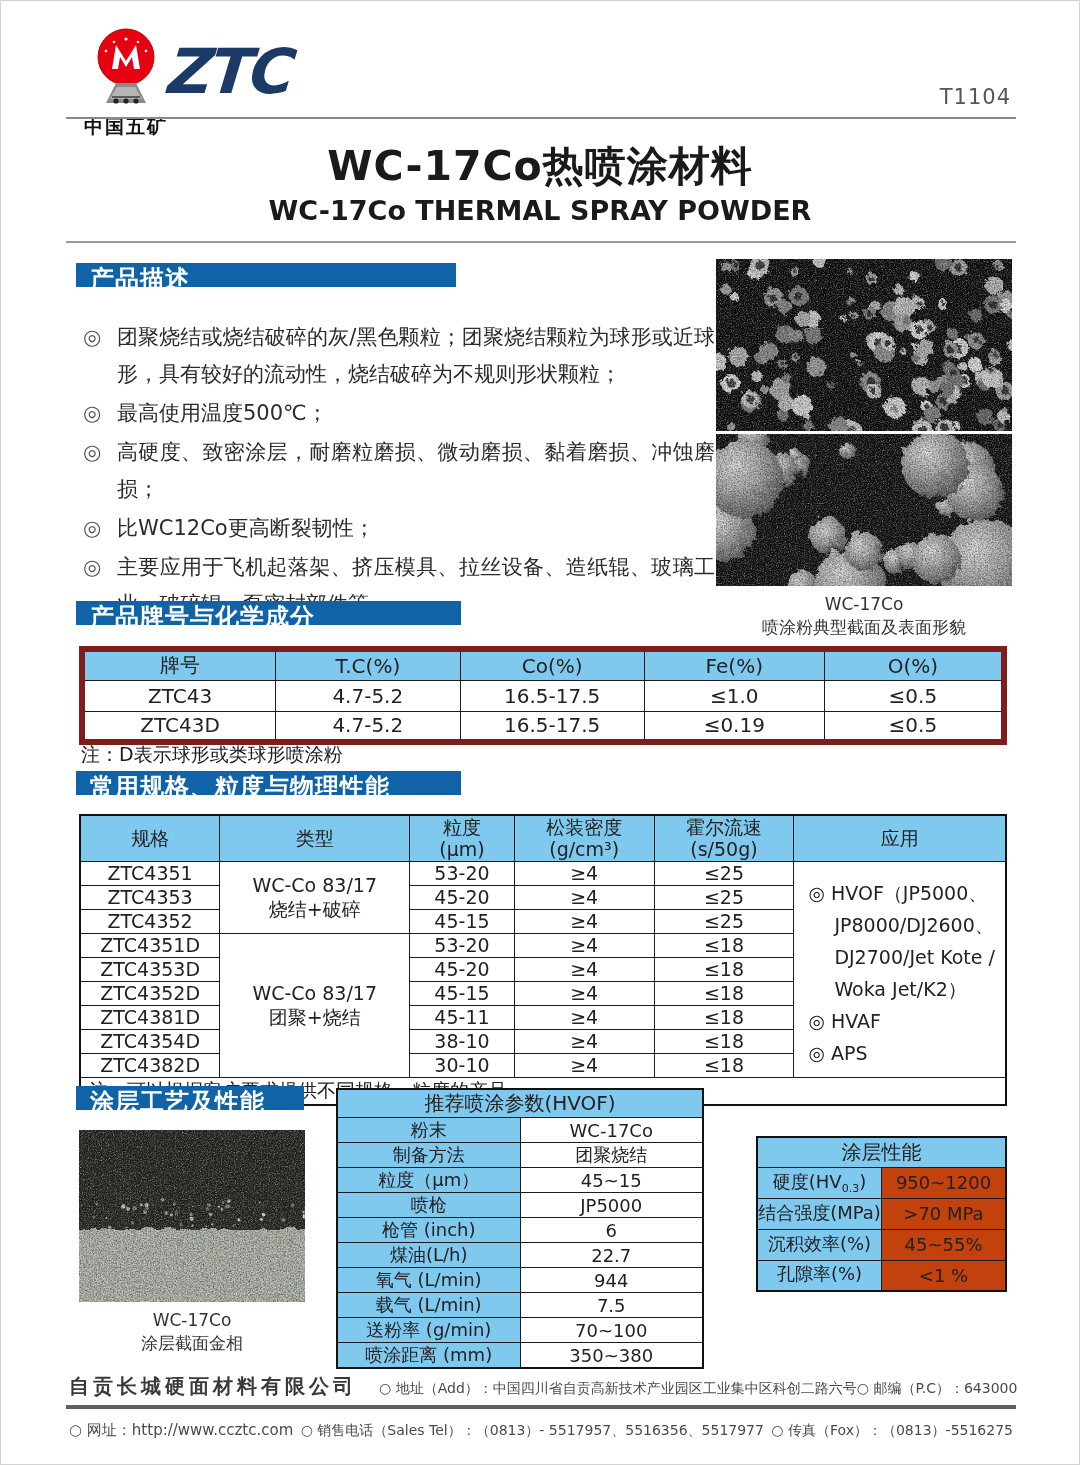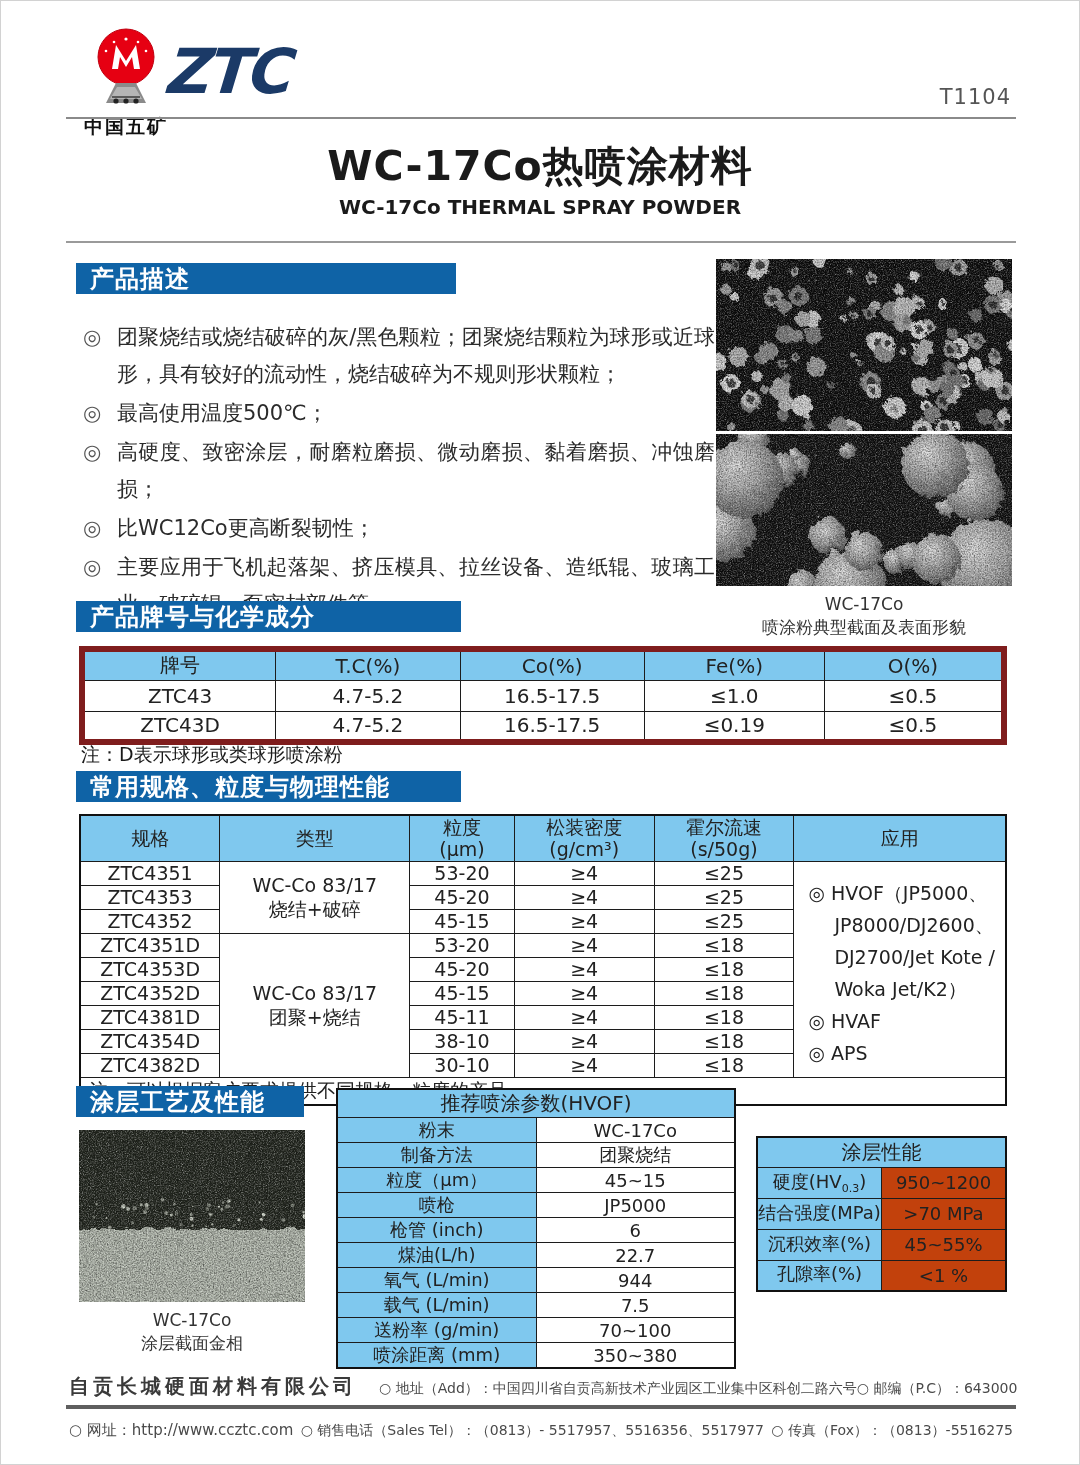--- a/index.html
+++ b/index.html
@@ -19,24 +19,24 @@
     font-size:62px; font-weight:bold; font-style:italic; color:#1b3a67;
     letter-spacing:-3px; transform:skewX(-6deg);
   }
   #doc-code { position:absolute; right:68px; top:84px; font-size:21px; color:#555; letter-spacing:1px; }
   .hr1 { position:absolute; left:65px; width:950px; height:2px; background:#8a8a8a; }
   #hr-header { top:116px; }
   #hr-title  { top:240px; height:2px; background:#9a9a9a; }
   #title-cn { position:absolute; left:0; right:0; top:138px; text-align:center;
               font-size:41px; font-weight:bold; color:#1a1a1a; letter-spacing:1px; }
   #title-en { position:absolute; left:0; right:0; top:194px; text-align:center;
-              font-size:20px; font-weight:bold; color:#1a1a1a; letter-spacing:0px; }
+              font-size:27px; font-weight:bold; color:#1a1a1a; letter-spacing:0px; }
   
   .section-bar {
-    position:absolute; height:31px; background:#0f63a6; color:#fff;
+    position:absolute; height:24px; background:#0f63a6; color:#fff;
     font-size:24px; font-weight:bold; line-height:33px; padding-left:14px; letter-spacing:1px;
   }
   #bar-desc    { left:75px; top:262px; width:380px; }
   #bar-chem    { left:75px; top:600px; width:385px; }
   #bar-specs   { left:75px; top:770px; width:385px; }
   #bar-coating { left:75px; top:1085px; width:228px; }
   
   #desc-bullets { position:absolute; left:82px; top:318px; width:632px; }
   .bullet { display:flex; font-size:21px; color:#2b2b2b; line-height:37px; margin-bottom:2px; }
   .bullet .mk { flex:0 0 34px; color:#555; }
@@ -61,21 +61,21 @@
   #specs-table th { background:#7fc8ee; height:46px; font-size:19px; line-height:22px; }
   #specs-table td { height:24px; background:#fff; }
   #specs-table .type-cell { line-height:24px; }
   #specs-table .app-cell { text-align:left; vertical-align:middle; padding:12px 6px 4px 14px; }
   .app-item { padding-left:26px; text-indent:-26px; line-height:32px; font-size:19px; }
   #specs-table .note-row td { text-align:left; padding-left:8px; height:28px; font-size:19px; }
   
   #fig-coating-wrap { position:absolute; left:78px; top:1129px; width:226px; }
   #fig-coating { height:172px; }
   
-  #hvof-table { position:absolute; left:335px; top:1087px; width:400px; font-size:18px; border:2px solid #111; }
+  #hvof-table { position:absolute; left:335px; top:1087px; width:368px; font-size:18px; border:2px solid #111; }
   #hvof-table .tbl-title { background:#7fc8ee; height:28px; font-size:20px; }
   #hvof-table td { height:23px; }
   #hvof-table td.lbl { background:#7fc8ee; width:62%; }
   #hvof-table td.val { background:#fff; }
   
   #perf-table { position:absolute; left:755px; top:1135px; width:251px; font-size:18px; border:2px solid #111; }
   #perf-table .tbl-title { background:#7fc8ee; height:30px; font-size:20px; }
   #perf-table td { height:31px; }
   #perf-table td.lbl { background:#7fc8ee; width:54%; }
   #perf-table td.val { background:#c2410c; }

